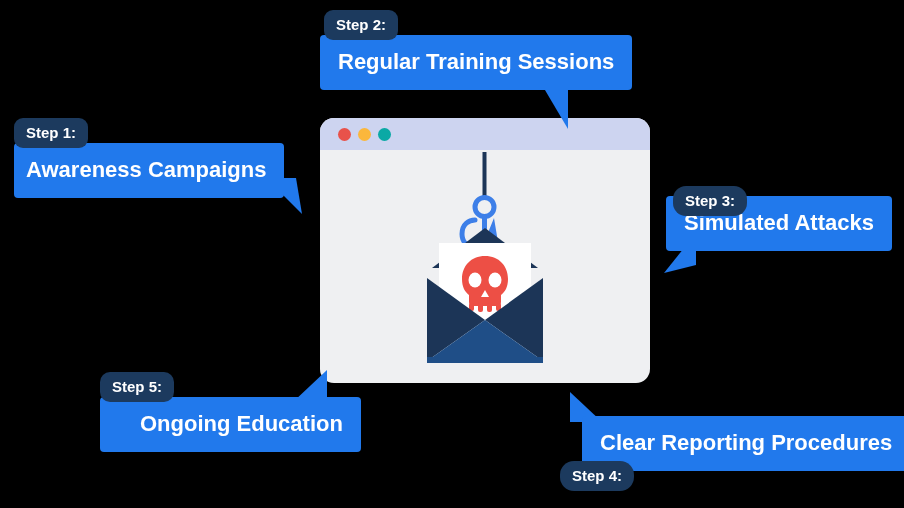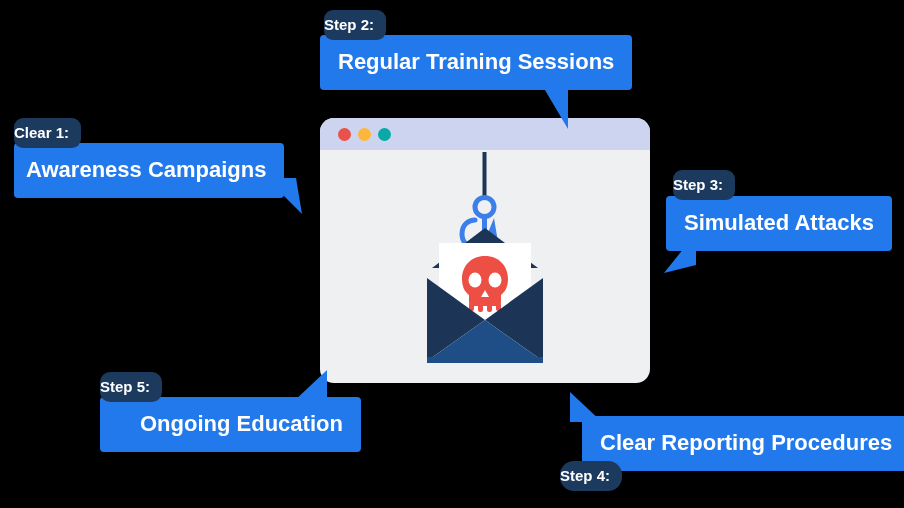--- a/index.html
+++ b/index.html
@@ -63,21 +63,21 @@
   .bubble-group {
     position: absolute;
   }
   .step-badge {
     position: absolute;
     background: #1C3A5E;
     color: #FFFFFF;
     font-weight: bold;
     font-size: 15px;
     line-height: 1;
-    padding: 7px 12px 8px 0;
+    padding: 7px 12px 8px 12px;
     border-radius: 9px;
     white-space: nowrap;
     z-index: 3;
     text-align: right;
   }
   .bubble-body {
     position: absolute;
     background: #2179EC;
     color: #FFFFFF;
     font-weight: bold;
@@ -100,21 +100,21 @@
   #grp-step1 .bubble-tail { left: 252px; top: 60px; }
 
   
   #grp-step2 { left: 320px; top: 10px; }
   #grp-step2 .step-badge  { left: 4px;  top: 0px; }
   #grp-step2 .bubble-body { left: 0px;  top: 25px; }
   #grp-step2 .bubble-tail { left: 222px; top: 75px; }
 
   
   #grp-step3 { left: 666px; top: 170px; }
-  #grp-step3 .step-badge  { left: 7px;  top: 0px; }
+  #grp-step3 .step-badge  { left: 7px;  top: 16px; border-radius: 13px; }
   #grp-step3 .bubble-body { left: 0px;  top: 26px; }
   #grp-step3 .bubble-tail { left: -2px; top: 63px; }
 
   
   #grp-step4 { left: 556px; top: 392px; }
   #grp-step4 .bubble-tail { left: 0px;  top: 0px; }
   #grp-step4 .bubble-body { left: 0px;  top: 24px; margin-left: 26px; }
   #grp-step4 .step-badge  { left: 4px;  top: 69px; border-radius: 14px; }
 
   
@@ -172,21 +172,21 @@
         <rect x="62" y="207" width="116" height="6" fill="#1F4E87"></rect>
       </svg>
     </div>
   </div>
 
   <div class="bubble-group" id="grp-step1">
     <svg class="bubble-tail" width="38" height="44" viewBox="0 0 38 44">
       <path d="M0 0 L36 36 L30 0 Z" fill="#2179EC"></path>
     </svg>
     <div class="bubble-body">Awareness Campaigns</div>
-    <div class="step-badge">Clear 1:</div>
+    <div class="step-badge">Step 1:</div>
   </div>
 
   <div class="bubble-group" id="grp-step2">
     <svg class="bubble-tail" width="32" height="48" viewBox="0 0 32 48">
       <path d="M0 0 L26 44 L26 0 Z" fill="#2179EC"></path>
     </svg>
     <div class="bubble-body">Regular Training Sessions</div>
     <div class="step-badge">Step 2:</div>
   </div>
 

